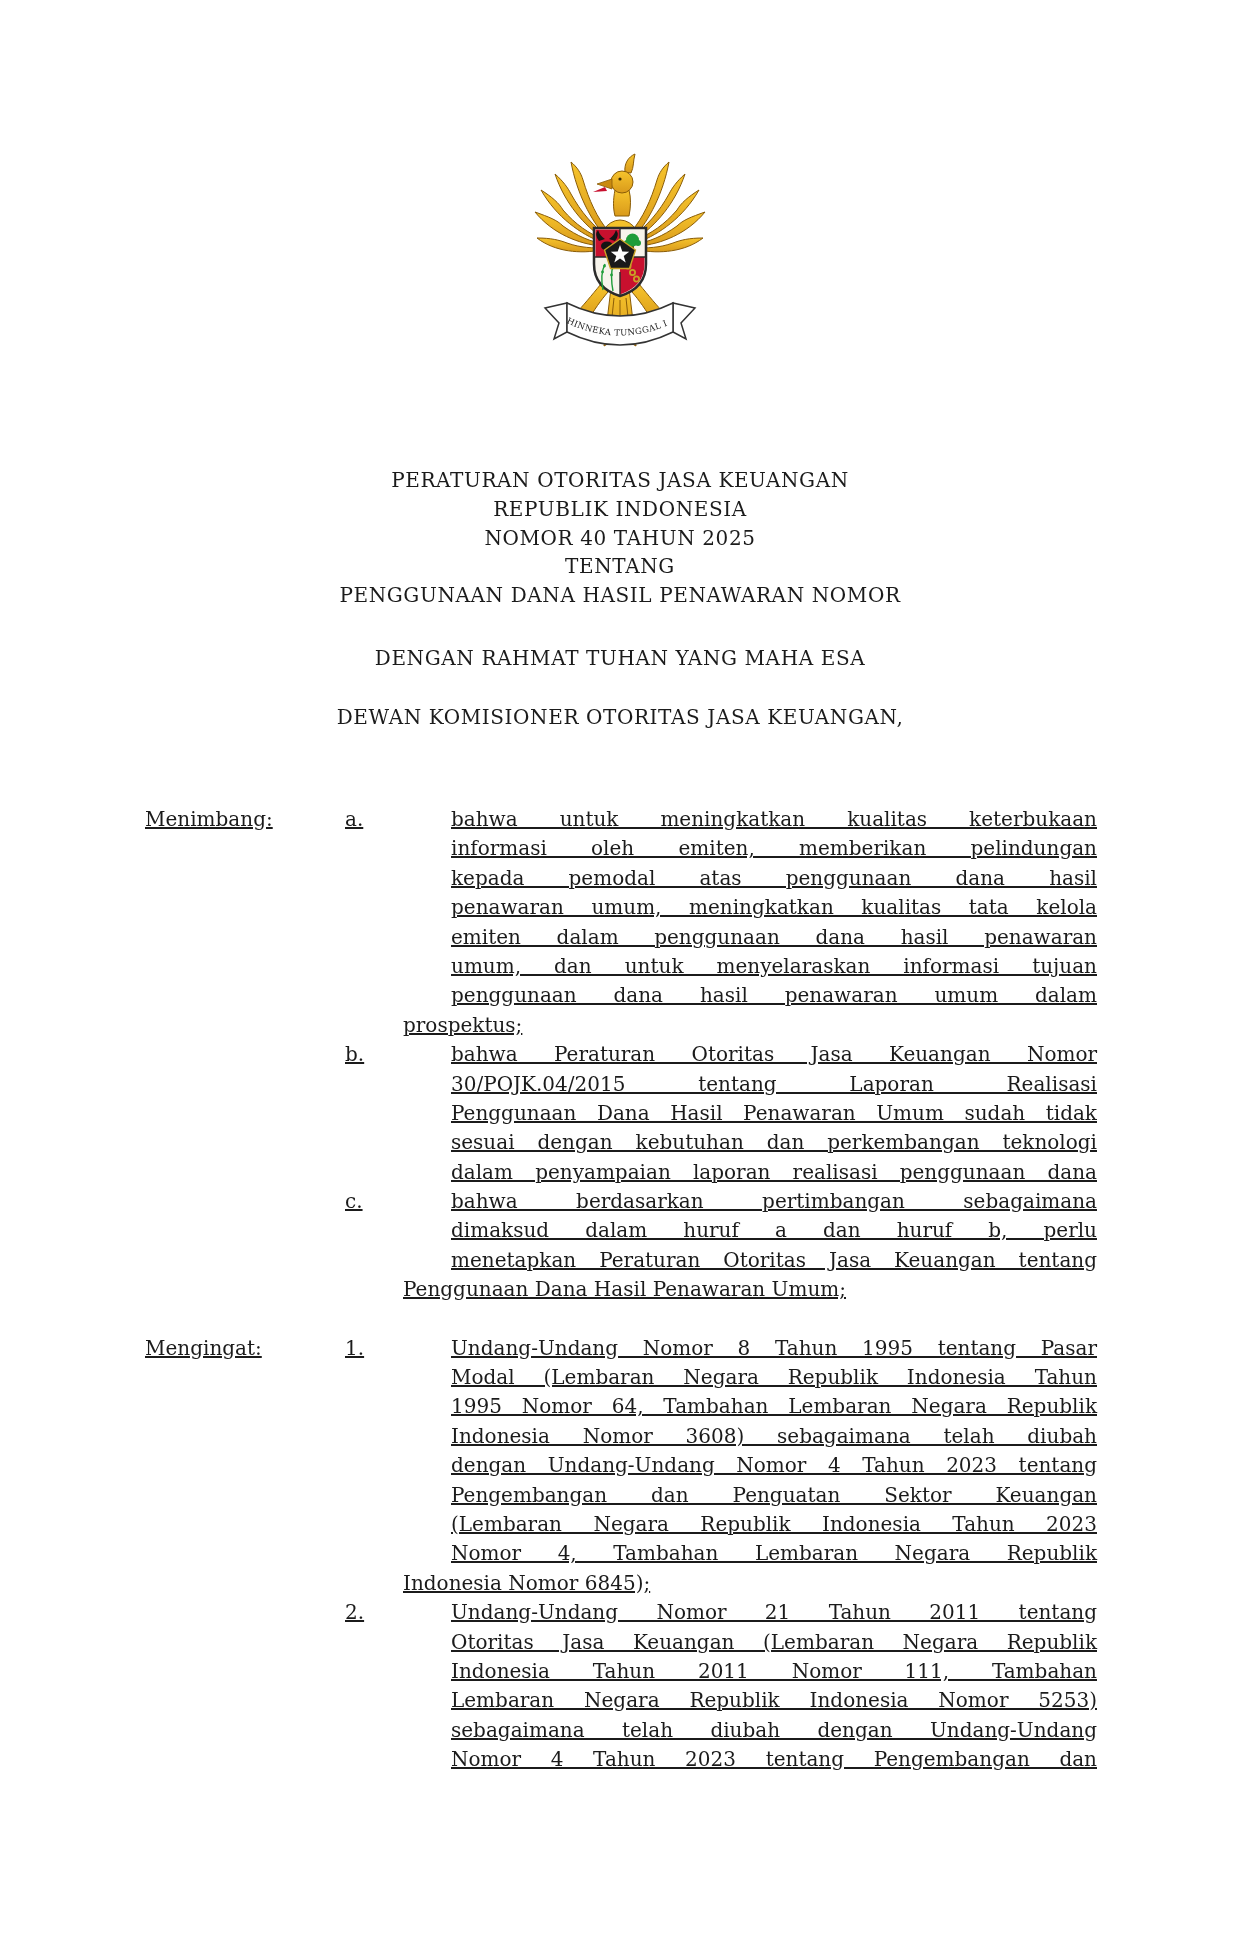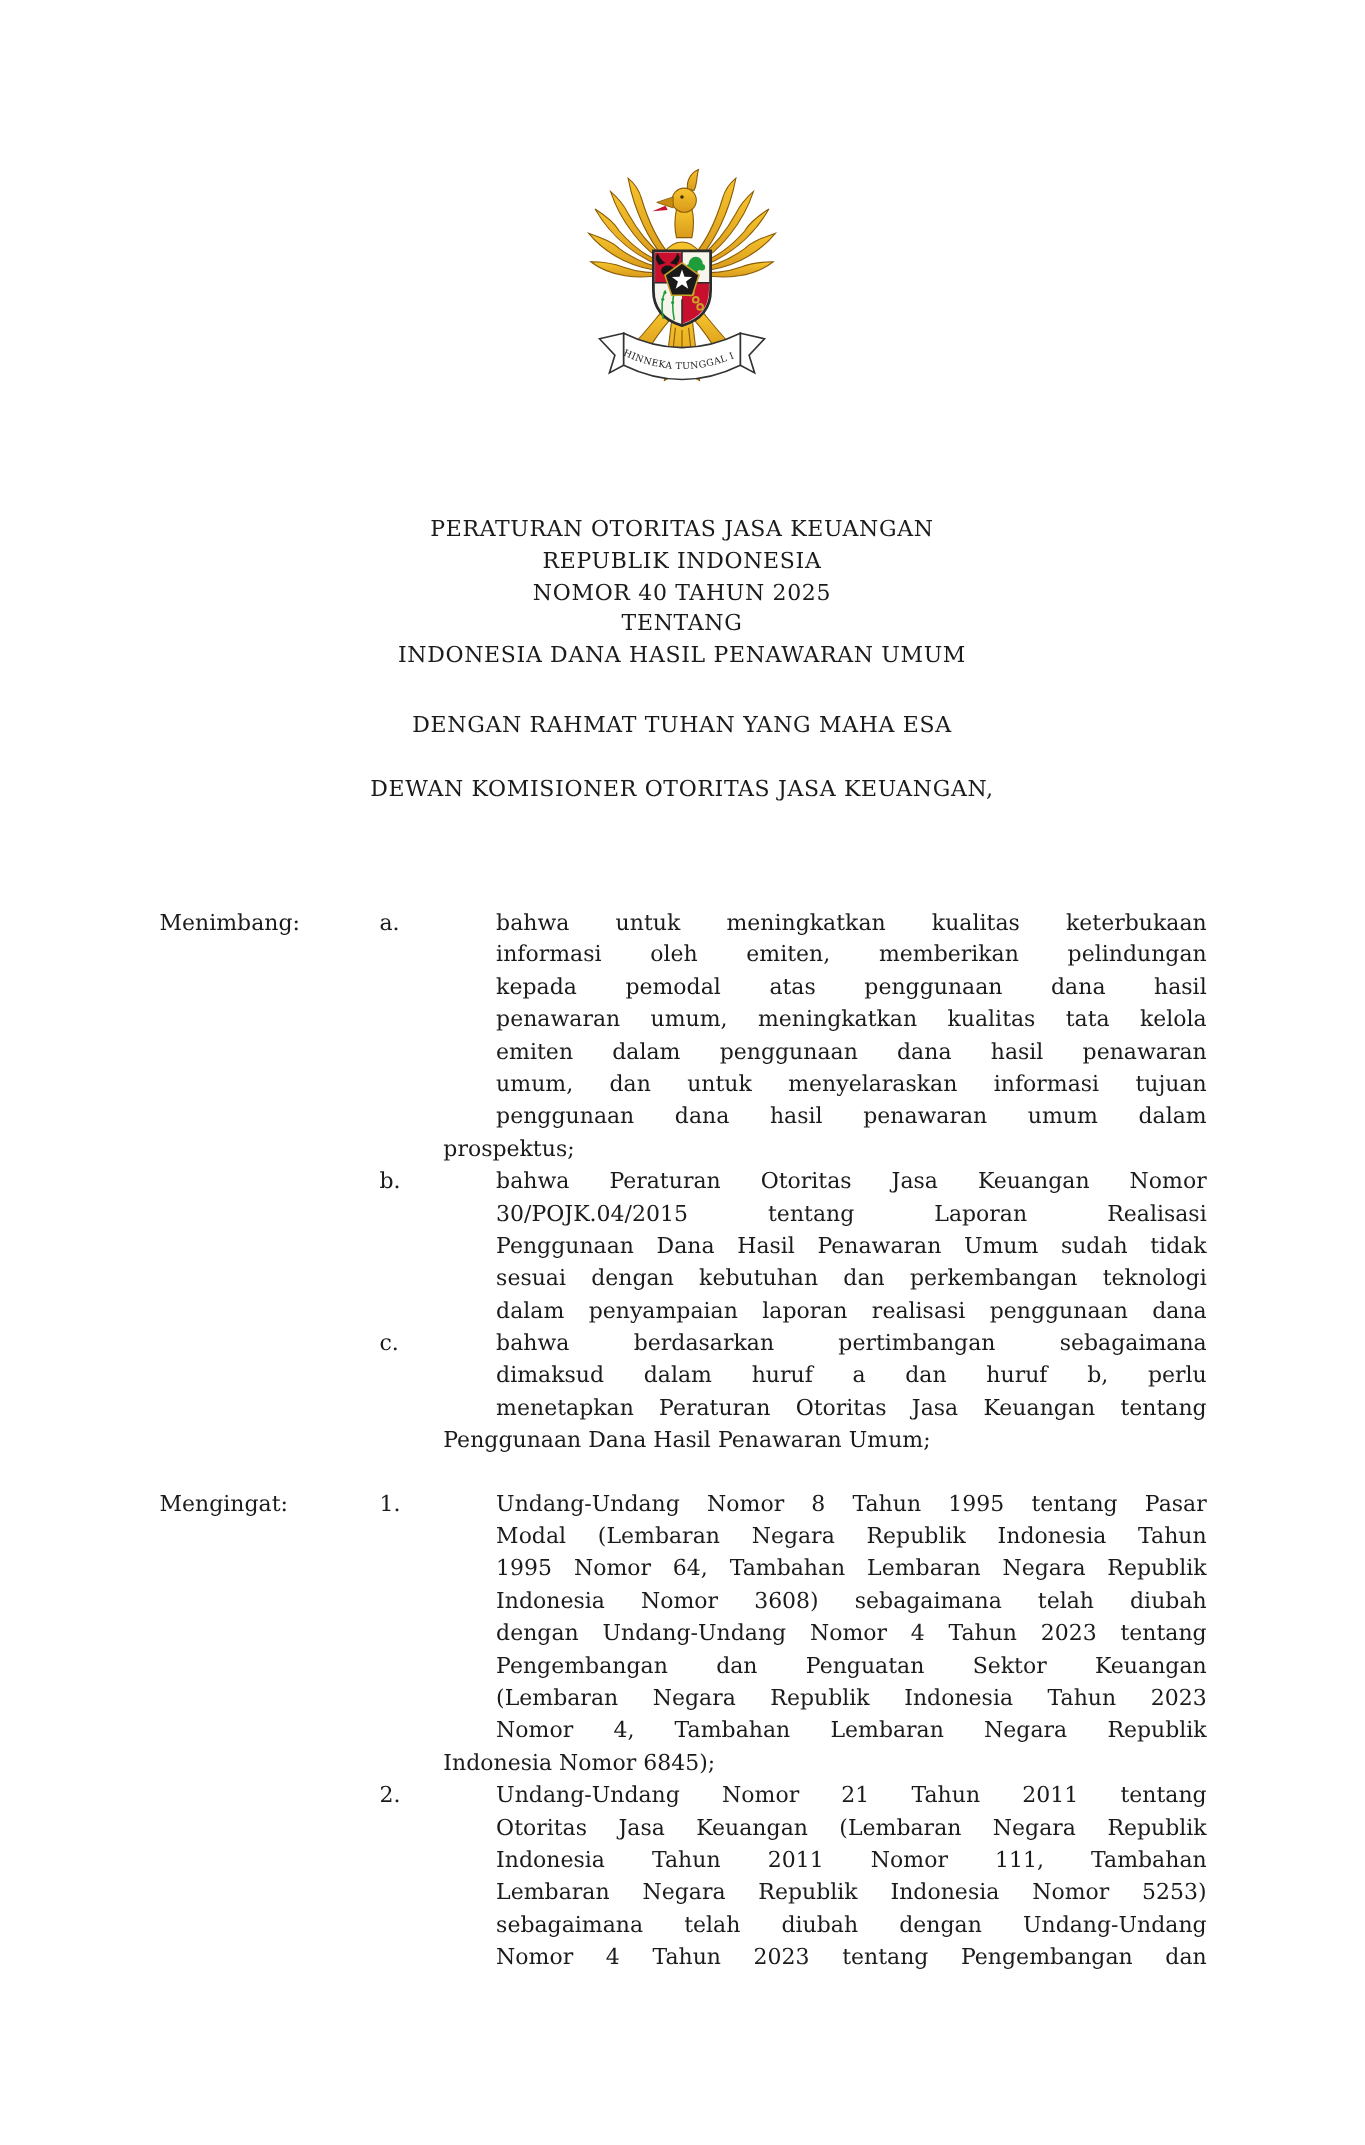--- a/index.html
+++ b/index.html
@@ -14,21 +14,21 @@
   .title-block{
     position:absolute;left:140px;top:466px;width:960px;
     text-align:center;font-size:20px;line-height:28.8px;letter-spacing:0.6px;
   }
   .center-line{
     position:absolute;left:140px;width:960px;text-align:center;
     font-size:20px;line-height:29px;letter-spacing:0.6px;
   }
   .invocation{top:644px;text-align:center;}
   .issuer{top:703px;}
-  .sections{position:absolute;left:145px;top:824px;width:952px;font-size:20px;}
+  .sections{position:absolute;left:145px;top:805px;width:952px;font-size:20px;text-decoration:underline;}
   .section{display:flex;align-items:flex-start;}
   .section + .section{margin-top:29px;}
   .sec-label{width:200px;flex:none;line-height:29.4px;}
   .sec-items{flex:none;width:752px;}
   .item{display:flex;align-items:flex-start;}
   .marker{width:58px;flex:none;line-height:29.4px;}
   .lines{width:694px;flex:none;}
   .tline{height:29.4px;line-height:29.4px;white-space:normal;}
   .tline.just{text-align:justify;text-align-last:justify;margin-left:48px;}
 </style>
@@ -118,21 +118,21 @@
         <polygon points="95,97 97.3,103.6 104.2,103.8 98.7,108 100.7,114.6 95,110.6 89.3,114.6 91.3,108 85.8,103.8 92.7,103.6" fill="#ffffff"></polygon>
       </g>
     </svg>
   </div>
 
   <div class="title-block">
     <div>PERATURAN OTORITAS JASA KEUANGAN</div>
     <div>REPUBLIK INDONESIA</div>
     <div>NOMOR 40 TAHUN 2025</div>
     <div>TENTANG</div>
-    <div>INDONESIA DANA HASIL PENAWARAN UMUM</div>
+    <div>PENGGUNAAN DANA HASIL PENAWARAN NOMOR</div>
   </div>
 
   <div class="center-line invocation">DENGAN RAHMAT TUHAN YANG MAHA ESA</div>
   <div class="center-line issuer">DEWAN KOMISIONER OTORITAS JASA KEUANGAN,</div>
 
   <div class="sections" id="sections">
   <div class="section">
     <div class="sec-label">Menimbang:</div>
     <div class="sec-items">
   <div class="item">

